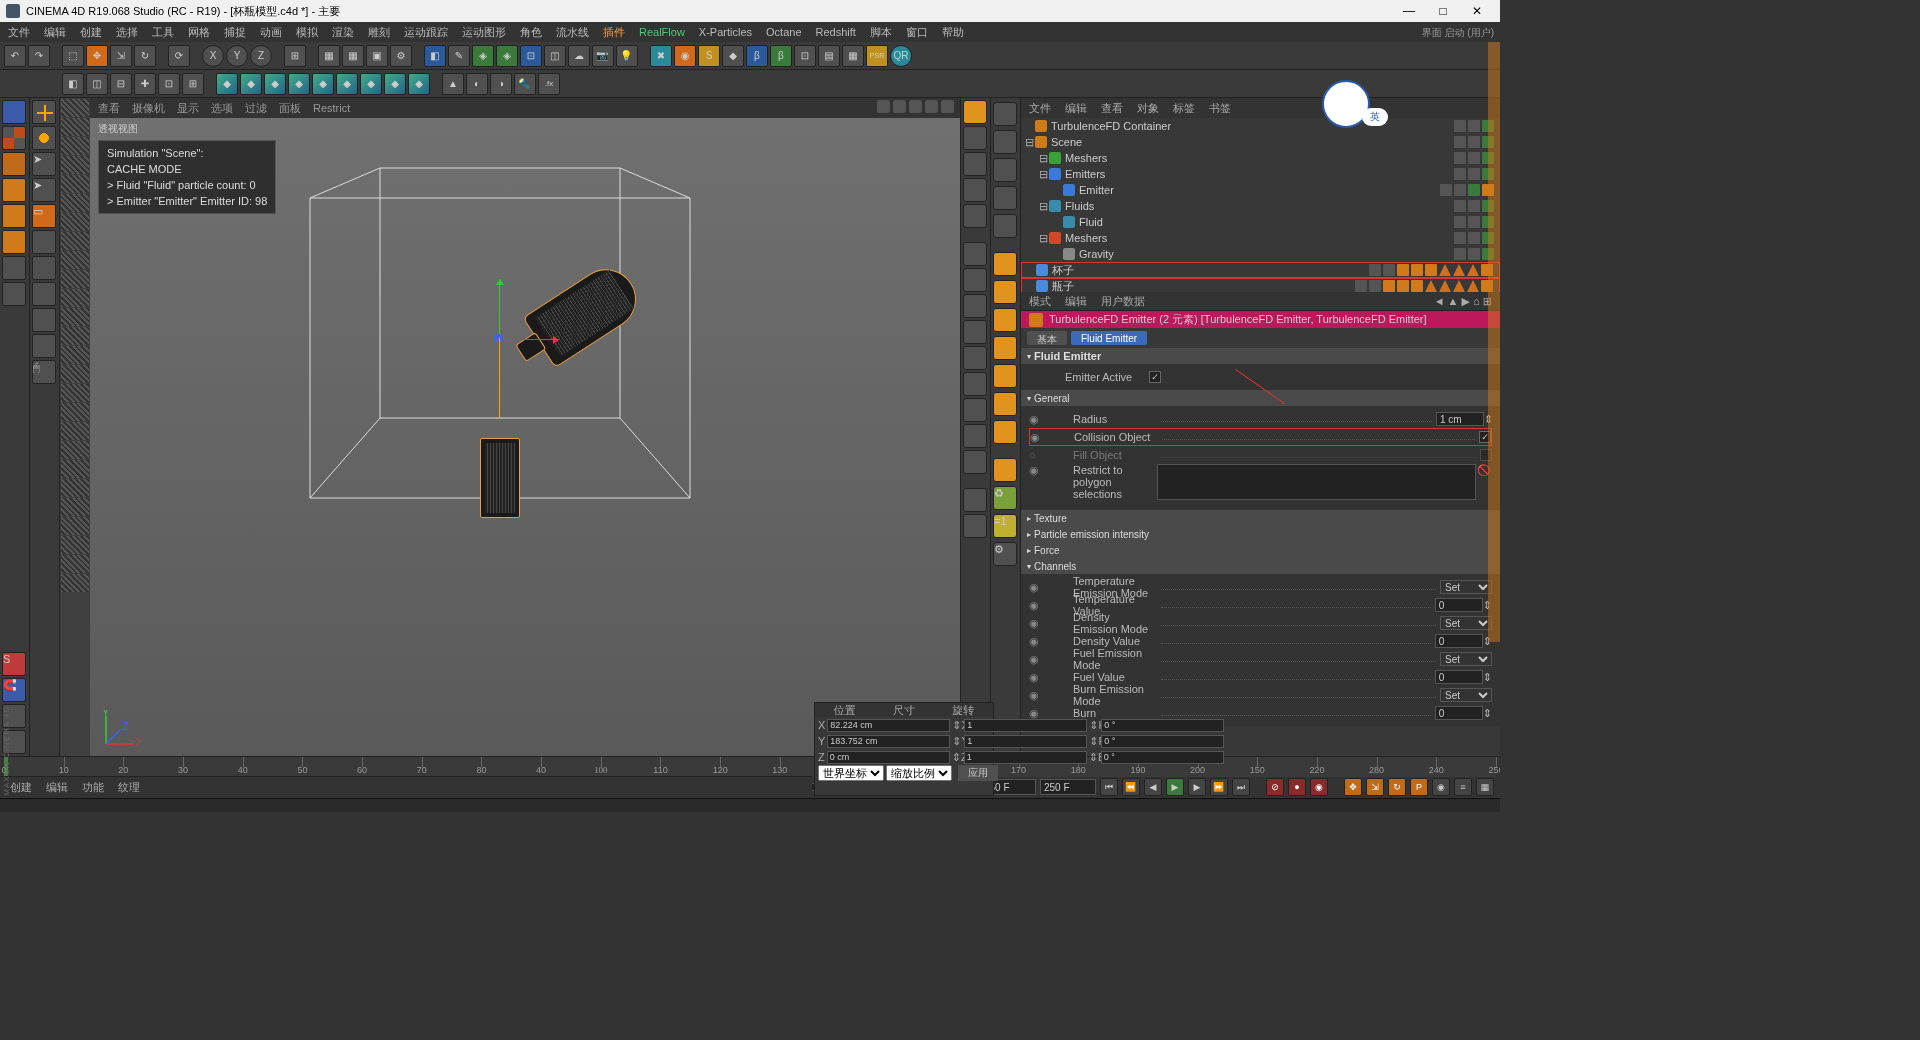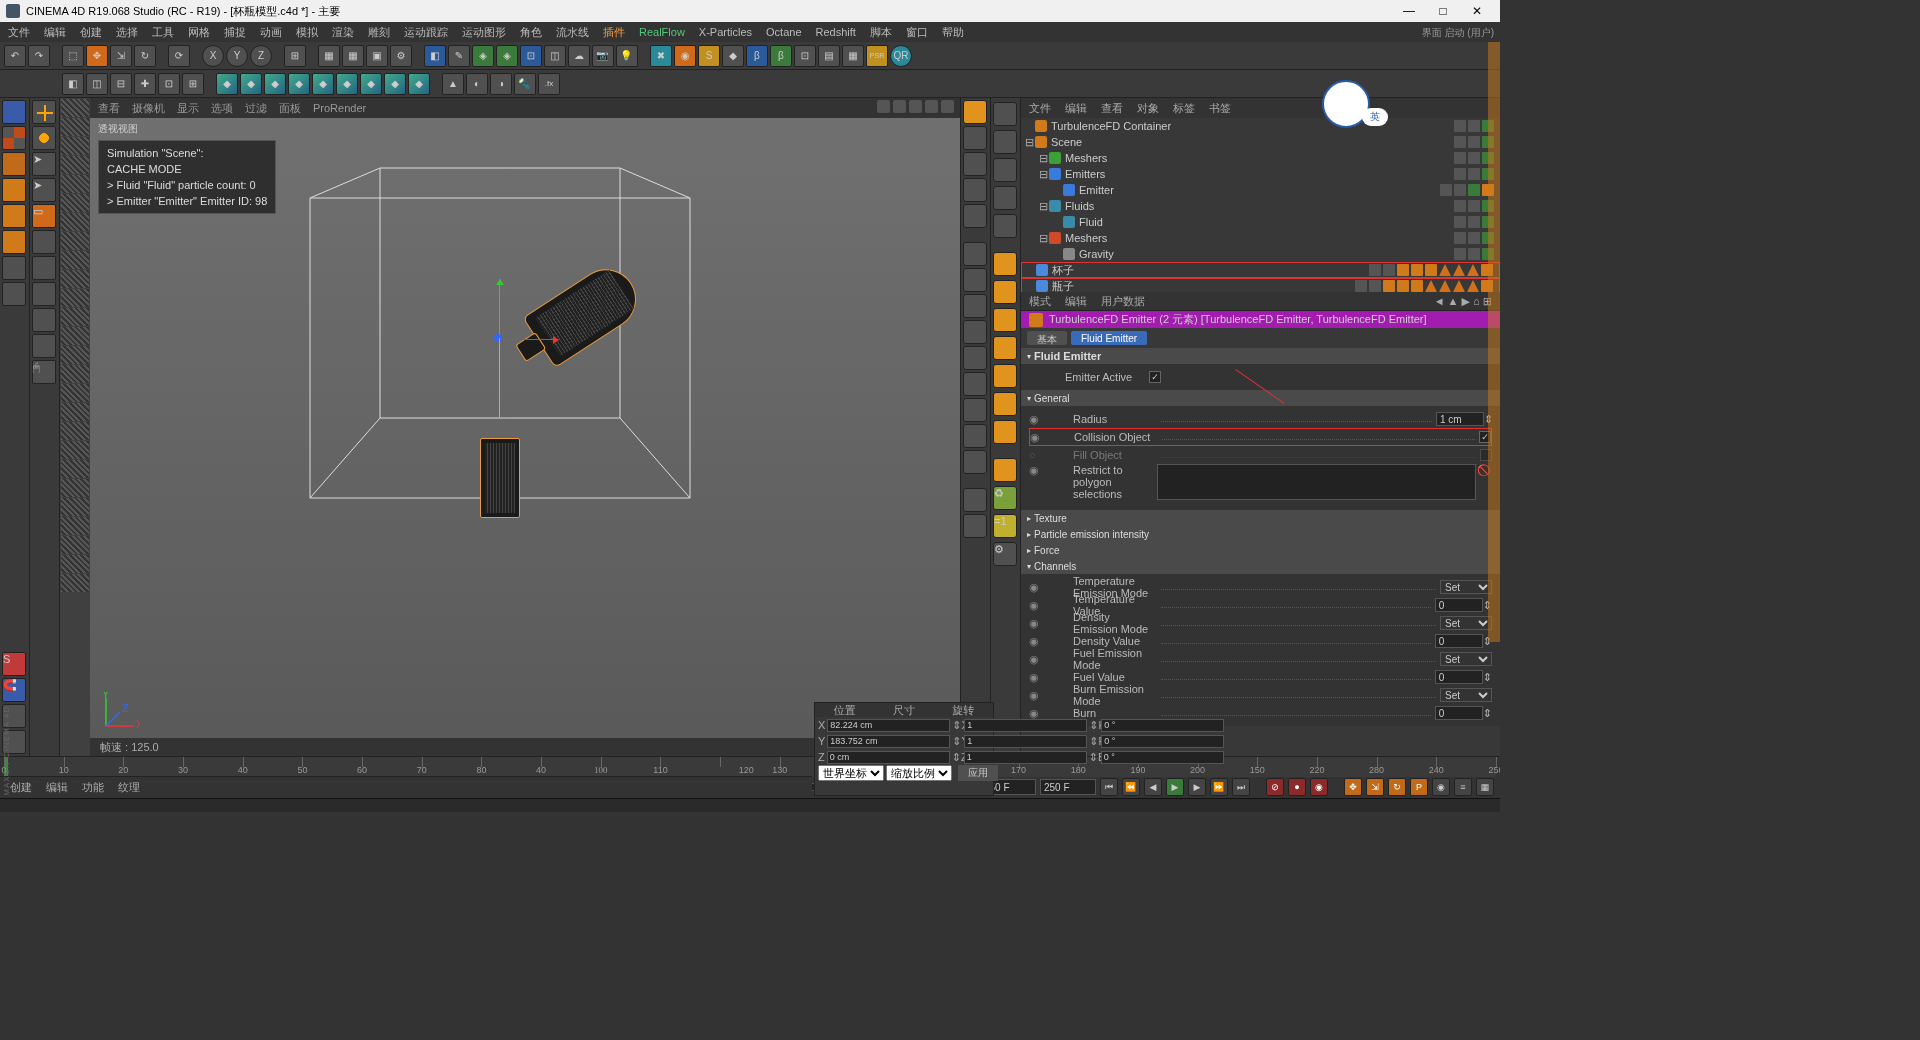--- a/index.html
+++ b/index.html
@@ -74,21 +74,21 @@
 .om-row.hl{border:1px solid #d33;}
 .om-ind{display:inline-block;}
 .om-exp{width:10px;color:#aaa;cursor:pointer;}
 .om-ico{width:12px;height:12px;margin-right:4px;border-radius:2px;}
 .om-tags{margin-left:auto;display:flex;gap:2px;padding-right:6px;}
 .om-tag{width:12px;height:12px;background:#555;border-radius:1px;}
 .om-tag.chk{background:#3a7a3a;}
 .om-tag.or{background:#d07a1a;}
 .om-tag.tri{background:#d0701a;clip-path:polygon(50% 0,100% 100%,0 100%);}
 .attr-header{height:18px;background:#333;display:flex;align-items:center;gap:14px;padding:0 8px;color:#aaa;font-size:10px;}
-.attr-title{height:18px;background:#a21caf;display:flex;align-items:center;padding:0 8px;color:#ccc;font-size:10px;border-top:1px solid #222;}
+.attr-title{height:18px;background:#be185d;display:flex;align-items:center;padding:0 8px;color:#ccc;font-size:10px;border-top:1px solid #222;}
 .attr-tabs{height:20px;display:flex;gap:4px;padding:3px 6px;background:#383838;}
 .atab{padding:2px 10px;background:#505050;border-radius:2px;cursor:pointer;color:#ccc;font-size:10px;}
 .atab.active{background:#3a6aba;color:#fff;}
 .attr-section{background:#333;color:#ddd;}
 .sect-head{height:16px;background:#4a4a4a;padding:0 6px;display:flex;align-items:center;cursor:pointer;font-size:10px;}
 .sect-head::before{content:'▸ ';font-size:8px;margin-right:3px;}
 .sect-head.open::before{content:'▾ ';}
 .sect-body{padding:4px 8px;}
 .prop-row{height:18px;display:flex;align-items:center;font-size:10px;color:#bbb;}
 .prop-row .bullet{width:8px;color:#888;}
@@ -297,21 +297,21 @@
   </div>
 
   <div class="viewport-wrap">
     <div class="vpheader">
       <span>查看</span>
       <span>摄像机</span>
       <span>显示</span>
       <span>选项</span>
       <span>过滤</span>
       <span>面板</span>
-      <span>ProRender</span>
+      <span>Restrict</span>
       <div class="vpicons">
         <div class="vi"></div>
         <div class="vi"></div>
         <div class="vi"></div>
         <div class="vi"></div>
         <div class="vi"></div>
       </div>
     </div>
     <div class="vpcanvas">
       <div class="vplabel">透视视图</div>
@@ -344,24 +344,20 @@
             <g stroke-width="1.5">
           <line x1="6" y1="34" x2="34" y2="34" stroke="#e33"></line>
               <text x="36" y="36" fill="#e33" font-size="8">X</text>
           <line x1="6" y1="34" x2="6" y2="6" stroke="#3c3"></line>
               <text x="2" y="6" fill="#3c3" font-size="8">Y</text>
           <line x1="6" y1="34" x2="20" y2="20" stroke="#36f"></line>
               <text x="22" y="20" fill="#36f" font-size="8">Z</text>
         </g>
           </svg>
       </div>
-    </div>
-    <div class="vpfooter">
-      <span>帧速 : 125.0</span>
-      <span>网格间距 : 10000 cm</span>
     </div>
   </div>
 
   <div class="rightcol">
     <div class="rbtn or"></div>
     <div class="rbtn"></div>
       <div class="rbtn"></div>
       <div class="rbtn"></div>
       <div class="rbtn"></div>
     <div style="height:10px"></div>
@@ -684,21 +680,21 @@
       <div class="lbl" style="left: 28%;">70</div>
       <div class="tick" style="left: 32%;"></div>
       <div class="lbl" style="left: 32%;">80</div>
       <div class="tick" style="left: 36%;"></div>
       <div class="lbl" style="left: 36%;">40</div>
       <div class="tick" style="left: 40%;"></div>
       <div class="lbl" style="left: 40%; font-family: Liberation Serif, serif;">100</div>
       <div class="tick" style="left: 44%;"></div>
       <div class="lbl" style="left: 44%;">110</div>
       <div class="tick" style="left: 48%;"></div>
-      <div class="lbl" style="left: 48%; margin-left: 26px;">120</div>
+      <div class="lbl" style="left: 48%;">120</div>
       <div class="tick" style="left: 52%;"></div>
       <div class="lbl" style="left: 52%;">130</div>
       <div class="tick" style="left: 56%;"></div>
       <div class="lbl" style="left: 56%;">140</div>
       <div class="tick" style="left: 60%;"></div>
       <div class="lbl" style="left: 60%;">150</div>
       <div class="tick" style="left: 64%;"></div>
       <div class="lbl" style="left: 64%;">160</div>
       <div class="tick" style="left: 68%;"></div>
       <div class="lbl" style="left: 68%;">170</div>

